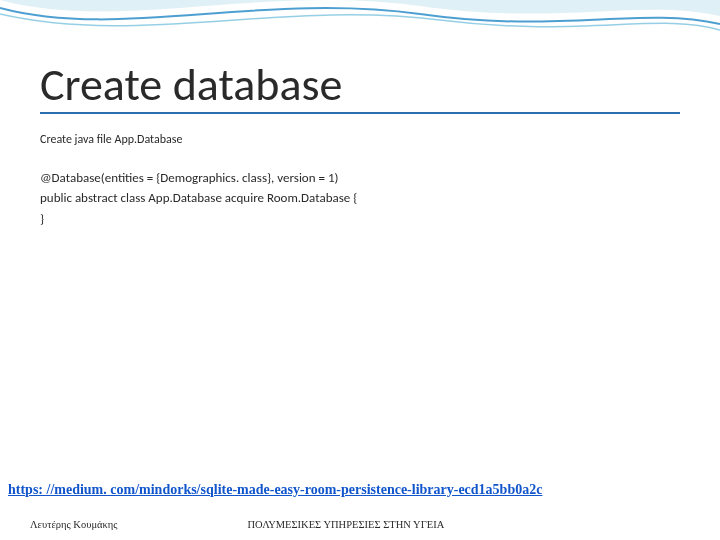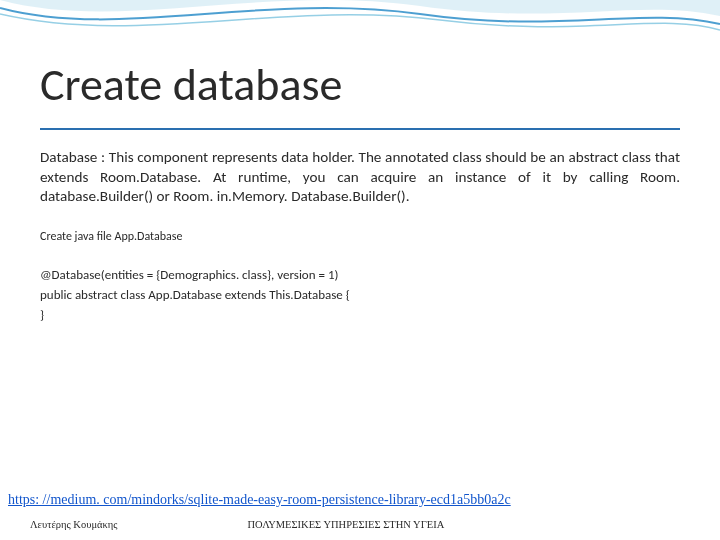--- a/index.html
+++ b/index.html
@@ -22,21 +22,21 @@
     top: 60px;
     left: 40px;
     right: 40px;
   }
   .title {
     font-size: 46px;
     font-weight: 400;
     color: #2a2a2a;
     line-height: 1.05;
     border-bottom: 2px solid #2a6fb0;
-    padding-bottom: 20px;
+    padding-bottom: 4px;
     margin-bottom: 18px;
     width: 640px;
   }
   .para {
     font-size: 15.2px;
     color: #2a2a2a;
     text-align: justify;
     line-height: 1.28;
     margin-bottom: 22px;
   }
@@ -48,25 +48,26 @@
   .codeblock {
     font-size: 13px;
     color: #2a2a2a;
     line-height: 1.55;
     font-family: inherit;
   }
   .codeblock .indent { padding-left: 20px; }
   .link {
     position: absolute;
     left: 8px;
-    bottom: 32px;
+    bottom: 42px;
     font-size: 14px;
     color: #1155cc;
     text-decoration: underline;
     font-family: Georgia, "Times New Roman", serif;
+    font-weight: bold;
   }
   .footer {
     position: absolute;
     bottom: 10px;
     left: 30px;
     right: 30px;
     display: flex;
     font-size: 10.5px;
     color: #2a2a2a;
     font-family: Georgia, "Times New Roman", serif;
@@ -81,27 +82,26 @@
 
   <svg class="wave" viewBox="0 0 720 60" preserveAspectRatio="none">
     <path d="M0,8 C120,40 260,-8 420,14 C560,34 640,6 720,24" stroke="#2e8ec9" stroke-width="2" fill="none" opacity="0.85"></path>
     <path d="M0,0 C120,32 260,-16 420,6 C560,26 640,-2 720,16 L720,0 Z" fill="#bfe1ef" opacity="0.5"></path>
     <path d="M0,14 C140,46 280,0 440,20 C580,38 660,12 720,30" stroke="#7cc3df" stroke-width="1.5" fill="none" opacity="0.8"></path>
   </svg>
 
   <div class="content">
     <h1 class="title">Create database</h1>
 
-    <p class="para">Database : This component represents data holder. The annotated class should be an abstract class that extends Room.Database. At runtime, you can acquire an instance of it by calling Room. database.Builder() or Room. in.Memory. Database.Builder().</p>
 
     <p class="subline">Create java file App.Database</p>
 
     <div class="codeblock">
       <div>@Database(entities = {Demographics. class}, version = 1)</div>
-      <div>public abstract class App.Database extends This.Database {</div>
+      <div>public abstract class App.Database acquire Room.Database {</div>
       <div>}</div>
     </div>
   </div>
 
   <a class="link" href="#">https: //medium. com/mindorks/sqlite-made-easy-room-persistence-library-ecd1a5bb0a2c</a>
 
   <div class="footer">
     <span class="author">Λευτέρης Κουμάκης</span>
     <span class="course">ΠΟΛΥΜΕΣΙΚΕΣ ΥΠΗΡΕΣΙΕΣ ΣΤΗΝ ΥΓΕΙΑ</span>
   </div>

